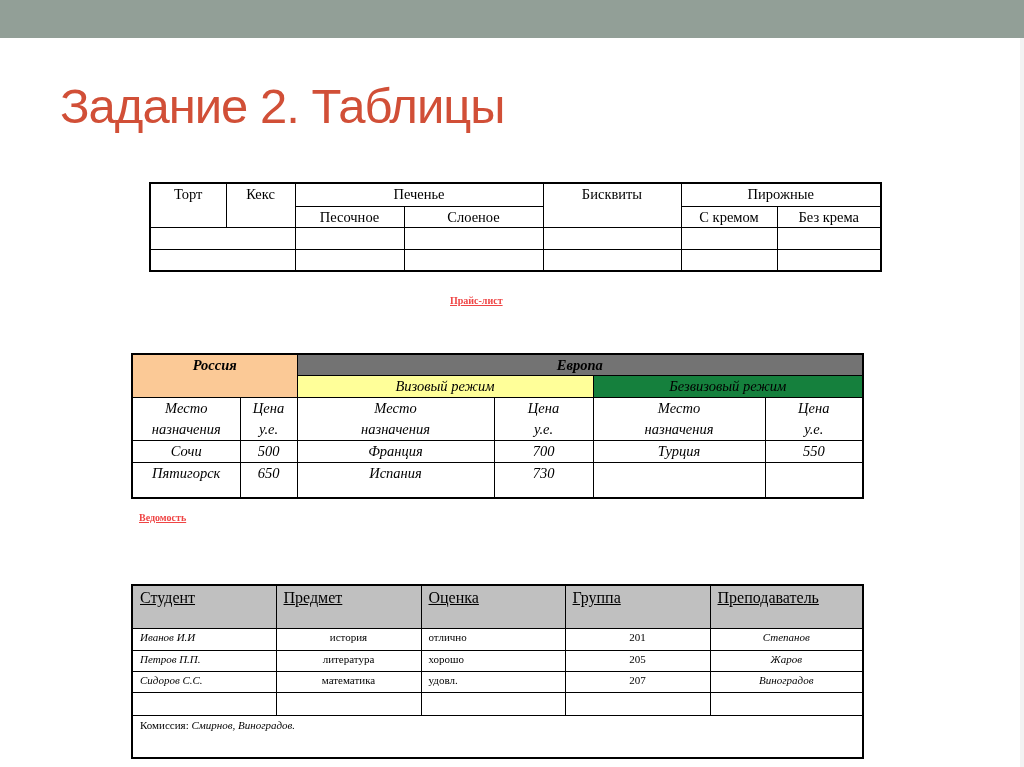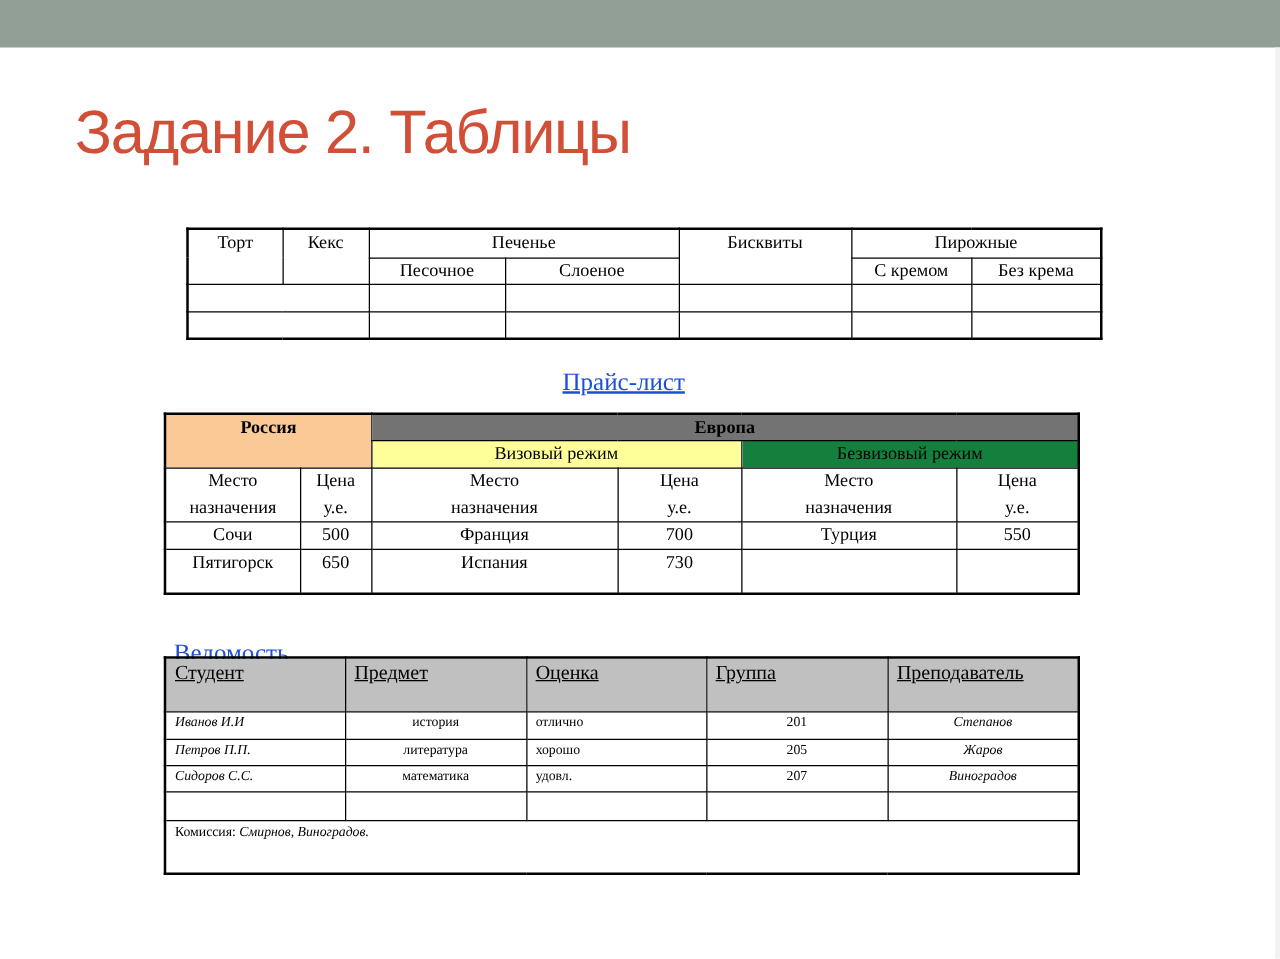--- a/index.html
+++ b/index.html
@@ -1,39 +1,39 @@
 <!DOCTYPE html>
 <html><head>
 <meta charset="utf-8">
 <style>
   html, body { margin:0; padding:0; }
   body { width:1024px; height:767px; background:#ffffff; position:relative; overflow:hidden; font-family:"Liberation Serif", serif; }
   .topbar { position:absolute; left:0; top:0; width:1024px; height:38px; background:#929f97; }
   .slide-edge { position:absolute; right:0; top:38px; width:4px; height:729px; background:#f3f3f3; }
   .title { position:absolute; left:60px; top:78px; font-family:"Liberation Sans", sans-serif; font-size:49px; color:#d14f37; letter-spacing:-1px; white-space:nowrap; }
-  .caption { position:absolute; font-family:"Liberation Serif", serif; font-size:20px; font-weight:normal; text-decoration:underline; color:#1d4ed8; white-space:nowrap; }
+  .caption { position:absolute; font-family:"Liberation Serif", serif; font-size:10px; font-weight:bold; text-decoration:underline; color:#ef4444; white-space:nowrap; }
 
   table { position:absolute; border-collapse:collapse; table-layout:fixed; font-family:"Liberation Serif", serif; color:#000; }
   td { border:1px solid #000; padding:0; font-size:14.5px; line-height:1; text-align:center; vertical-align:top; overflow:hidden; white-space:nowrap; }
 
   
   #t1 { left:149px; top:182px; width:731px; border:2px solid #000; }
   #t1 td { padding-top:3px; }
 
   
-  #t2 { left:131px; top:330px; width:731px; border:2px solid #000; }
+  #t2 { left:131px; top:353px; width:731px; border:2px solid #000;font-style:italic; }
   #t2 td { padding-top:3px; font-size:14.5px; }
   #t2 .russia { background:#fbc996; font-weight:bold; }
   #t2 .europe { background:#737373; font-weight:bold; }
   #t2 .visa { background:#ffff99; }
   #t2 .novisa { background:#15803d; }
   #t2 .two-line { line-height:21px; padding-top:0; }
 
   
-  #t3 { left:131px; top:525px; width:731px; border:2px solid #000; }
+  #t3 { left:131px; top:584px; width:731px; border:2px solid #000; }
   #t3 td { text-align:left; padding-left:7px; padding-top:3px; font-size:11px; }
   #t3 .hdr { background:#c0c0c0; text-decoration:underline; font-size:16px; padding-top:4px; }
   #t3 .it { font-style:italic; }
   #t3 .c { text-align:center; padding-left:0; }
   #t3 .commission { padding-top:4px; }
 </style>
 </head>
 <body>
 
 <div class="topbar"></div>

